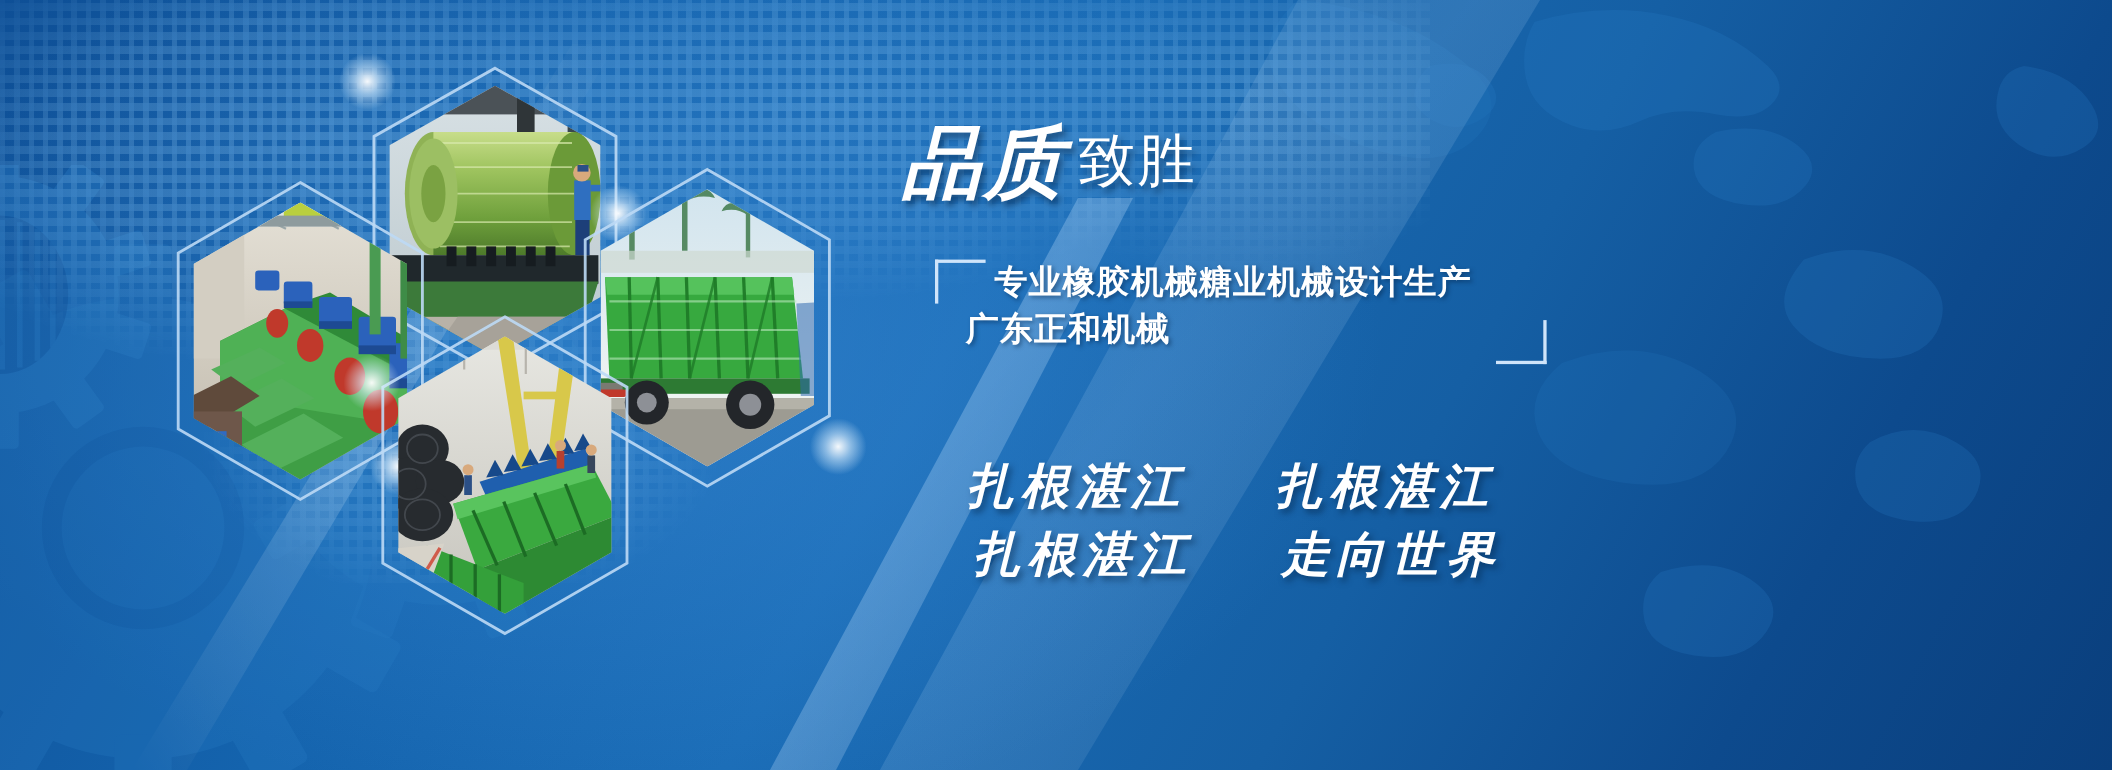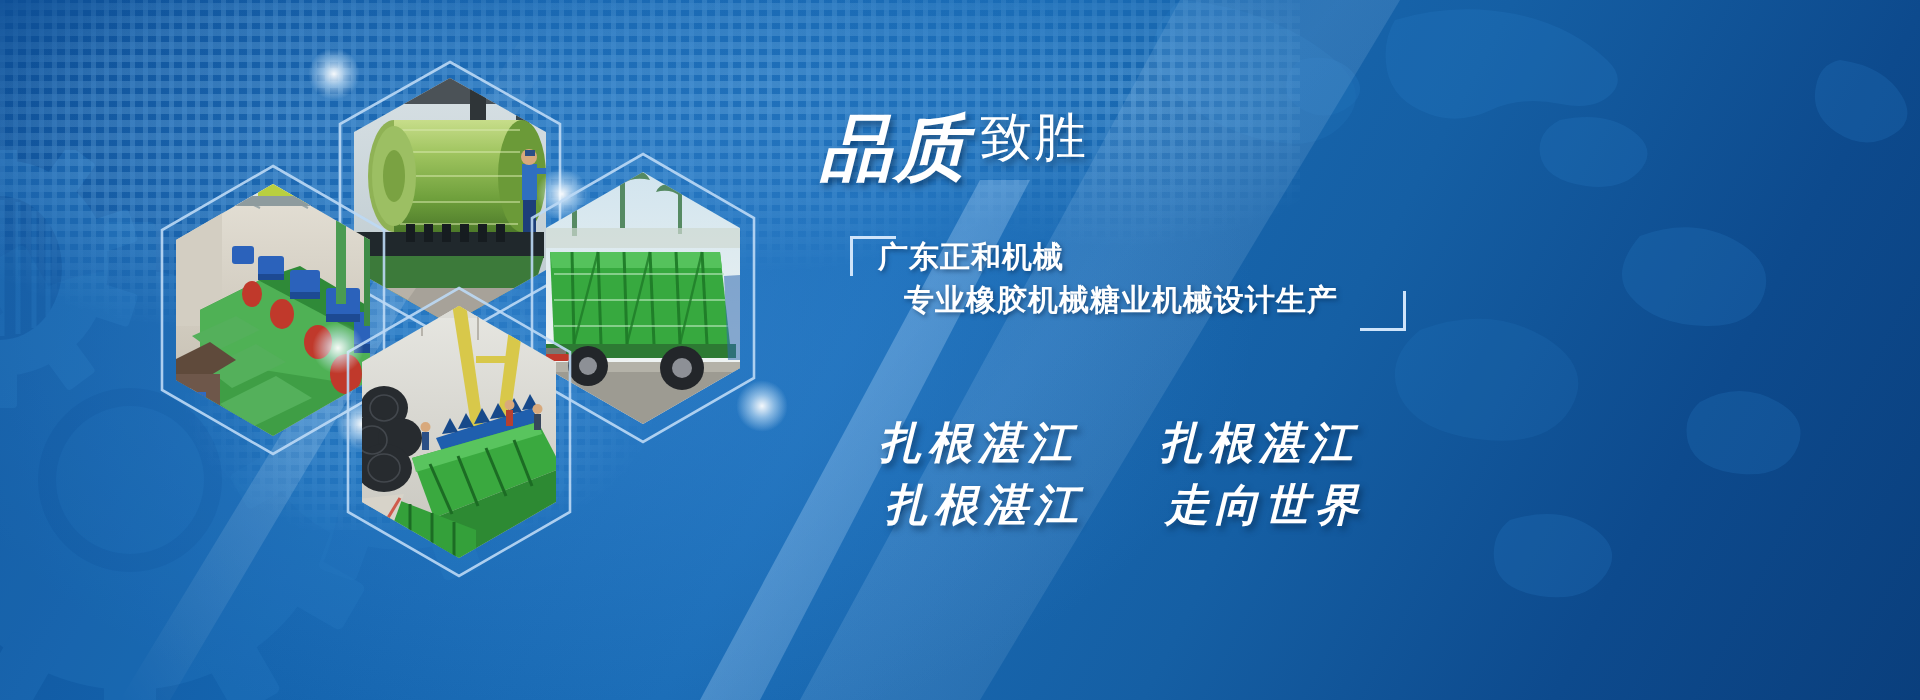--- a/index.html
+++ b/index.html
@@ -59,21 +59,21 @@
 
   .glow{ position:absolute; width:52px; height:52px; border-radius:50%;
          background:radial-gradient(circle, rgba(255,255,255,.95) 0%, rgba(220,240,255,.55) 32%, rgba(160,210,255,0) 70%);
          pointer-events:none; }
 
   
   .copy{ position:absolute; left:820px; top:0; width:1100px; height:700px; }
 
   .headline{
     position:absolute; left:0; top:112px;
-    display:flex; align-items:flex-start; white-space:nowrap;
+    display:flex; align-items:center; white-space:nowrap;
     color:#ffffff;
     text-shadow:3px 4px 6px rgba(4,34,70,.55);
   }
   .h-brush{
     font-family:"DejaVu Serif","Liberation Serif",serif;
     font-size:72px; font-weight:700; font-style:italic;
     letter-spacing:2px; line-height:1;
   }
   .h-thin{
     font-family:Liberation Serif, serif;
@@ -522,22 +522,22 @@
   <div class="copy">
 
     <div class="headline">
       <span class="h-brush">品质</span>
       <span class="h-thin">致胜</span>
       <span class="h-gap"></span>
     </div>
 
     <div class="subblock">
       <span class="corner-tl"></span>
+      <div class="subline l2">专业橡胶机械糖业机械设计生产</div>
       <div class="subline l1">广东正和机械</div>
-      <div class="subline l2">专业橡胶机械糖业机械设计生产</div>
       <span class="corner-br"></span>
     </div>
 
     <div class="slogans">
       <div class="slogan l1">
         <span>扎根湛江</span>
         <span class="sep"></span>
         <span>扎根湛江</span>
       </div>
       <div class="slogan l2">

